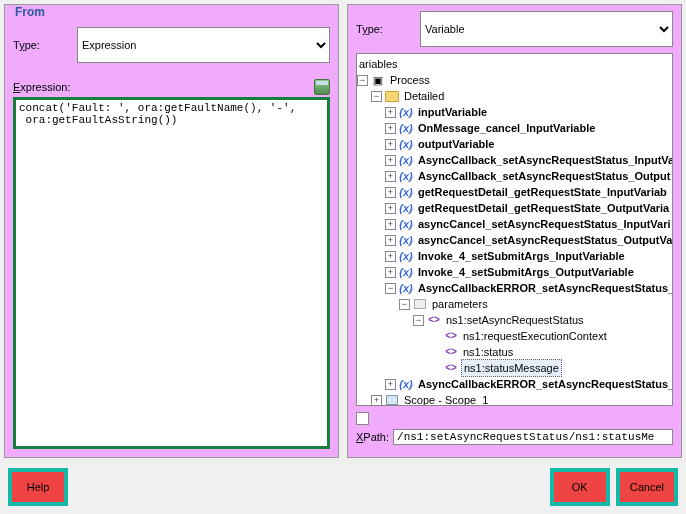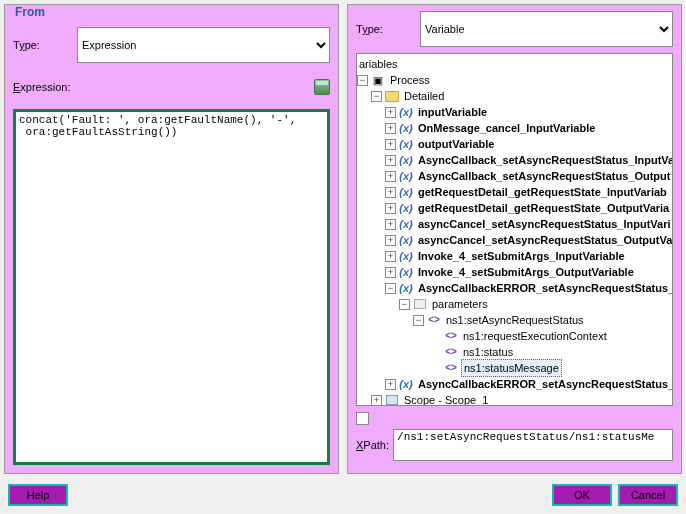--- a/index.html
+++ b/index.html
@@ -5,44 +5,44 @@
 * { box-sizing: border-box; margin: 0; padding: 0; }
 body { font-family: Tahoma, Arial, sans-serif; font-size: 11px; background: #f0f0f0; width: 686px; height: 514px; overflow: hidden; color: #000; }
 .container { display: flex; flex-direction: column; height: 100%; padding: 4px; }
 .panels { display: flex; flex: 1; gap: 8px; min-height: 0; }
 .panel { flex: 1; border: 1px solid #999; display: flex; flex-direction: column; padding: 6px 8px 8px 8px; background: #f0abfc; min-width: 0; }
 .panel-title { color: #2d5aa0; font-weight: bold; font-size: 12px; margin: -6px 0 8px 2px; }
 .row { display: flex; align-items: center; gap: 4px; margin-bottom: 6px; }
 .row label { min-width: 60px; }
 .row label u { text-decoration: underline; }
 select.dd { flex: 1; border: 1px solid #888; background: #fff; font-family: inherit; font-size: 11px; height: 36px; }
-.expr-label { margin-top: 10px; margin-bottom: 14px; display: flex; align-items: center; justify-content: space-between; }
+.expr-label { margin-top: 10px; margin-bottom: 2px; display: flex; align-items: center; justify-content: space-between; }
 .calc-icon { width: 16px; height: 16px; background: linear-gradient(#8c8,#585); border: 1px solid #474; border-radius: 2px; position: relative; }
 .calc-icon::before { content: ""; position: absolute; top: 1px; left: 1px; right: 1px; height: 4px; background: #cde; }
 textarea.expr { flex: 1; border: 3px solid #15803d; background: #fff; font-family: "Courier New", monospace; font-size: 11px; padding: 2px 3px; resize: none; }
 .tree-wrap { flex: 1; border: 1px solid #888; background: #fff; overflow: auto; margin-bottom: 6px; min-height: 0; }
 .tree { padding: 2px 0; font-size: 11px; white-space: nowrap; }
 .node { display: flex; align-items: center; height: 16px; line-height: 16px; }
 .toggle { width: 11px; height: 11px; border: 1px solid #888; text-align: center; font-size: 9px; line-height: 9px; margin-right: 3px; color: #444; background: #fff; flex-shrink: 0; }
 .toggle.empty { border: none; width: 14px; }
 .ind { display: inline-block; flex-shrink: 0; }
 .icon { width: 14px; height: 14px; margin-right: 3px; display: inline-flex; align-items: center; justify-content: center; flex-shrink: 0; }
 .folder { background: #f7d774; border: 1px solid #caa23e; width: 14px; height: 11px; border-radius: 1px 1px 0 0; }
 .var-icon { color: #3a68c7; font-weight: bold; font-style: italic; font-size: 11px; }
 .param-icon { background: #eee; border: 1px solid #aaa; width: 12px; height: 10px; }
 .elem-icon { color: #7a3fb3; font-weight: bold; font-size: 10px; }
 .scope-icon { background: #d9e6f7; border: 1px solid #89a; width: 12px; height: 10px; }
 .node-label { padding: 0 2px; }
 .node-label.sel { border: 1px dotted #666; background: #e6eefb; }
 .node-label.bold { font-weight: bold; }
 .footer-row { display: flex; align-items: center; gap: 4px; margin-bottom: 4px; }
 .checkbox { width: 13px; height: 13px; border: 1px solid #888; background: #fff; }
-.xpath-input { flex: 1; border: 1px solid #888; background: #fff; font-family: "Courier New", monospace; font-size: 11px; height: 32px; padding: 1px 3px; overflow: hidden; white-space: nowrap; }
+.xpath-input { flex: 1; border: 1px solid #888; background: #fff; font-family: "Courier New", monospace; font-size: 11px; height: 16px; padding: 1px 3px; overflow: hidden; white-space: nowrap; }
 .button-bar { display: flex; justify-content: space-between; padding: 10px 4px 4px 4px; }
-.btn { border: 2px solid #14b8a6; background: #a21caf; min-width: 60px; height: 22px; font-family: inherit; font-size: 11px; cursor: pointer; padding: 0 10px; }
+.btn { border: 4px solid #14b8a6; background: #ef4444; min-width: 60px; height: 38px; font-family: inherit; font-size: 11px; cursor: pointer; padding: 0 10px; }
 .btn-group { display: flex; gap: 6px; align-items: flex-end; }
 .hscroll { height: 16px; background: #e6e6e6; border-top: 1px solid #ccc; position: relative; }
 .hscroll .thumb { position: absolute; left: 14px; top: 1px; height: 13px; width: 55%; background: linear-gradient(#f8f8f8,#cfcfcf); border: 1px solid #999; border-radius: 2px; }
 .hscroll .arr { position: absolute; top: 1px; width: 13px; height: 13px; background: #e8e8e8; border: 1px solid #999; display: flex; align-items: center; justify-content: center; font-size: 8px; color: #555; }
 .hscroll .arr.l { left: 0; }
 .hscroll .arr.r { right: 0; }
 </style>
 </head>
 <body>
 

